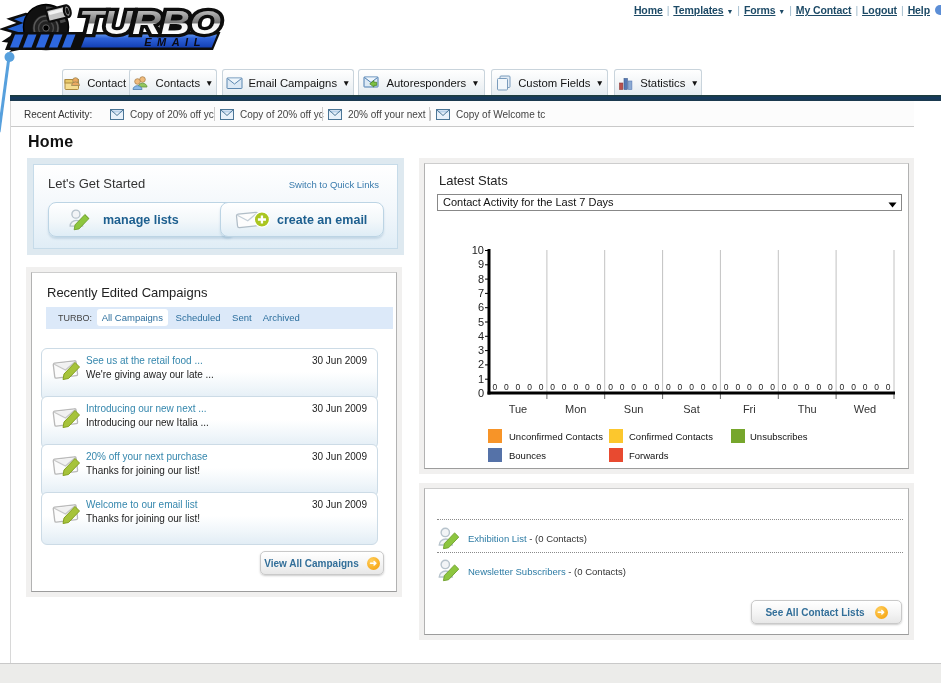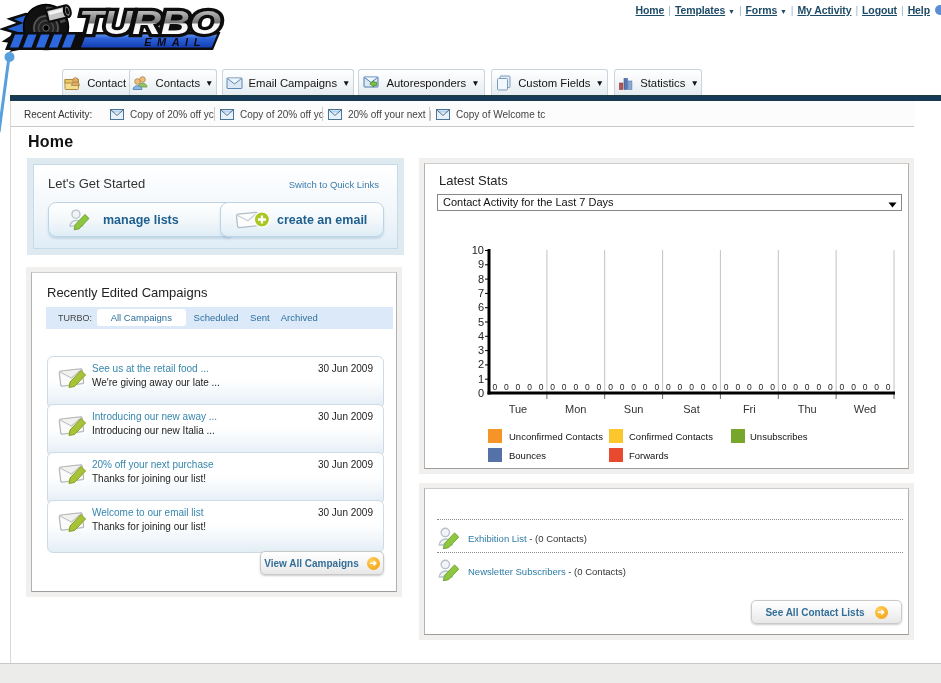--- a/index.html
+++ b/index.html
@@ -30,21 +30,21 @@
 #lgs-title { position:absolute; left:14px; top:11px; font-size:13px; color:#333; }
 #lgs-link { position:absolute; right:18px; top:14px; font-size:9.5px; color:#3b7cad; }
 .bigbtn { position:absolute; top:37px; height:35px; border:1px solid #bcd4e4; border-radius:8px; background:linear-gradient(#ffffff,#f2f7fa 55%,#dfedf6); box-shadow:0 2px 2px rgba(120,160,190,.3); display:flex; align-items:center; font-size:12.5px; font-weight:bold; color:#1d5f8f; white-space:nowrap; }
 
 .panel { position:absolute; background:#fff; border:1px solid; border-color:#cdcdcd #b2b2b2 #9c9c9c #b2b2b2; box-shadow:0 0 0 5px #f1f0ef; }
 #camp { left:31px; top:272px; width:366px; height:320px; }
 .ptitle { font-size:13px; color:#222; }
 #camp-title { position:absolute; left:15px; top:12px; }
 #showbar { position:absolute; left:14px; top:34px; width:347px; height:22px; background:#dce9f9; font-size:9.5px; line-height:22px; white-space:nowrap; }
 #showbar .s { color:#2d6f9e; margin-right:9px; }
-.crow { position:absolute; left:15px; width:337px; height:53px; border:1px solid #ccdbe6; border-radius:6px; background:linear-gradient(#ffffff 45%,#f0f6fa 75%,#e2edf5); font-size:10px;margin-top:8px; }
+.crow { position:absolute; left:9px; width:337px; height:53px; border:1px solid #ccdbe6; border-radius:6px; background:linear-gradient(#ffffff 45%,#f0f6fa 75%,#e2edf5); font-size:10px; }
 .crow .t { position:absolute; left:44px; top:6px; color:#3587ad; }
 .crow .st { position:absolute; left:44px; top:20px; color:#222; }
 .crow .d { position:absolute; right:10px; top:6px; color:#222; }
 .cicon { position:absolute; left:10px; top:6px; }
 .orangebtn { position:absolute; height:24px; border:1px solid #c9c9c9; border-radius:5px; background:linear-gradient(#ffffff,#f4f4f4 55%,#e7e7e7); box-shadow:0 1px 2px rgba(140,140,140,.45); font-size:10px; font-weight:bold; color:#336f99; display:flex; align-items:center; justify-content:center; white-space:nowrap; }
 
 #stats { left:424px; top:163px; width:485px; height:306px; }
 #stats-title { position:absolute; left:14px; top:9px; }
 #statsel { position:absolute; left:12px; top:30px; width:465px; height:17px; border:1px solid #888; background:#fff; font-size:11px; color:#111; line-height:15px; padding-left:5px; }
 #statsel .v { position:absolute; right:4px; top:3px; }
@@ -53,21 +53,21 @@
 #rccl-title { position:absolute; left:13px; top:10px; }
 .dots { position:absolute; left:12px; width:466px; border-top:1px dotted #8a8a8a; }
 .clrow-t { position:absolute; left:43px; font-size:9.5px; }
 .clrow-t a { color:#2e7ca5; }
 .lsq { width:14px; height:14px; }
 .ltx { font-size:9.5px; color:#111; white-space:nowrap; }
 </style>
 </head>
 <body>
 <div id="page">
-  <div id="toplinks"><a href="#">Home</a><span class="sep">|</span><a href="#">Templates</a> <span style="font-size:7px;color:#1d4a66">▼</span><span class="sep">|</span><a href="#">Forms</a> <span style="font-size:7px;color:#1d4a66">▼</span><span class="sep">|</span><a href="#">My Activity</a><span class="sep">|</span><a href="#">Logout</a><span class="sep">|</span><a href="#">Help</a></div>
+  <div id="toplinks"><a href="#">Home</a><span class="sep">|</span><a href="#">Templates</a> <span style="font-size:7px;color:#1d4a66">▼</span><span class="sep">|</span><a href="#">Forms</a> <span style="font-size:7px;color:#1d4a66">▼</span><span class="sep">|</span><a href="#">My Contact</a><span class="sep">|</span><a href="#">Logout</a><span class="sep">|</span><a href="#">Help</a></div>
   <div class="abs" style="right:-4px;top:5px;width:10px;height:10px;border-radius:50%;background:#5c8ed6;"></div>
 
   <svg class="abs" style="left:0;top:0" width="250" height="140" viewBox="0 0 250 140">
     <defs>
       <linearGradient id="chrome" x1="0" y1="0" x2="0" y2="1">
         <stop offset="0" stop-color="#e8e8e8"></stop>
         <stop offset="0.35" stop-color="#9a9a9a"></stop>
         <stop offset="0.52" stop-color="#777777"></stop>
         <stop offset="0.56" stop-color="#f2f2f2"></stop>
         <stop offset="0.85" stop-color="#ffffff"></stop>
@@ -204,21 +204,21 @@
         </svg>
         create an email
       </div>
     </div>
   </div>
 
   <div class="panel" id="camp">
     <div class="ptitle" id="camp-title">Recently Edited Campaigns</div>
     <div id="showbar">
       <span style="color:#444; font-size:9px; margin:0 2px 0 12px;">TURBO:</span>
-      <span class="s" style="background:#fff;border-radius:3px;padding:3px 14px;margin-right:5px;">All Campaigns</span>
+      <span class="s" style="background:#fff;border-radius:3px;padding:3px 5px;margin-right:5px;">All Campaigns</span>
       <span class="s">Scheduled</span>
       <span class="s">Sent</span>
       <span class="s">Archived</span>
     </div>
     <div class="crow" style="top:75px">
       <svg class="cicon" width="30" height="28" viewBox="0 0 30 28">
         <g transform="rotate(-7 13 15)">
             <rect x="2" y="7" width="23" height="15" rx="1.5" fill="#fbfbfb" stroke="#b9b9b9" stroke-width="1.3"></rect>
             <path d="M3 8 l10.5 7 l10.5 -7" fill="#f1f1f1" stroke="#c6c6c6" stroke-width="1.2"></path>
           </g>
@@ -229,21 +229,21 @@
         <div class="d">30 Jun 2009</div>
     </div>
     <div class="crow" style="top:123px">
       <svg class="cicon" width="30" height="28" viewBox="0 0 30 28">
         <g transform="rotate(-7 13 15)">
             <rect x="2" y="7" width="23" height="15" rx="1.5" fill="#fbfbfb" stroke="#b9b9b9" stroke-width="1.3"></rect>
             <path d="M3 8 l10.5 7 l10.5 -7" fill="#f1f1f1" stroke="#c6c6c6" stroke-width="1.2"></path>
           </g>
         <path d="M12 19 L23 7.5 L27.5 12 L16.5 23.5 L11 24.5 z" fill="#a6c33a" stroke="#83a01f"></path>
       </svg>
-      <div class="t">Introducing our new away ...</div>
+      <div class="t">Introducing our new next ...</div>
         <div class="st">Introducing our new Italia ...</div>
         <div class="d">30 Jun 2009</div>
     </div>
     <div class="crow" style="top:171px">
       <svg class="cicon" width="30" height="28" viewBox="0 0 30 28">
         <g transform="rotate(-7 13 15)">
             <rect x="2" y="7" width="23" height="15" rx="1.5" fill="#fbfbfb" stroke="#b9b9b9" stroke-width="1.3"></rect>
             <path d="M3 8 l10.5 7 l10.5 -7" fill="#f1f1f1" stroke="#c6c6c6" stroke-width="1.2"></path>
           </g>
         <path d="M12 19 L23 7.5 L27.5 12 L16.5 23.5 L11 24.5 z" fill="#a6c33a" stroke="#83a01f"></path>

